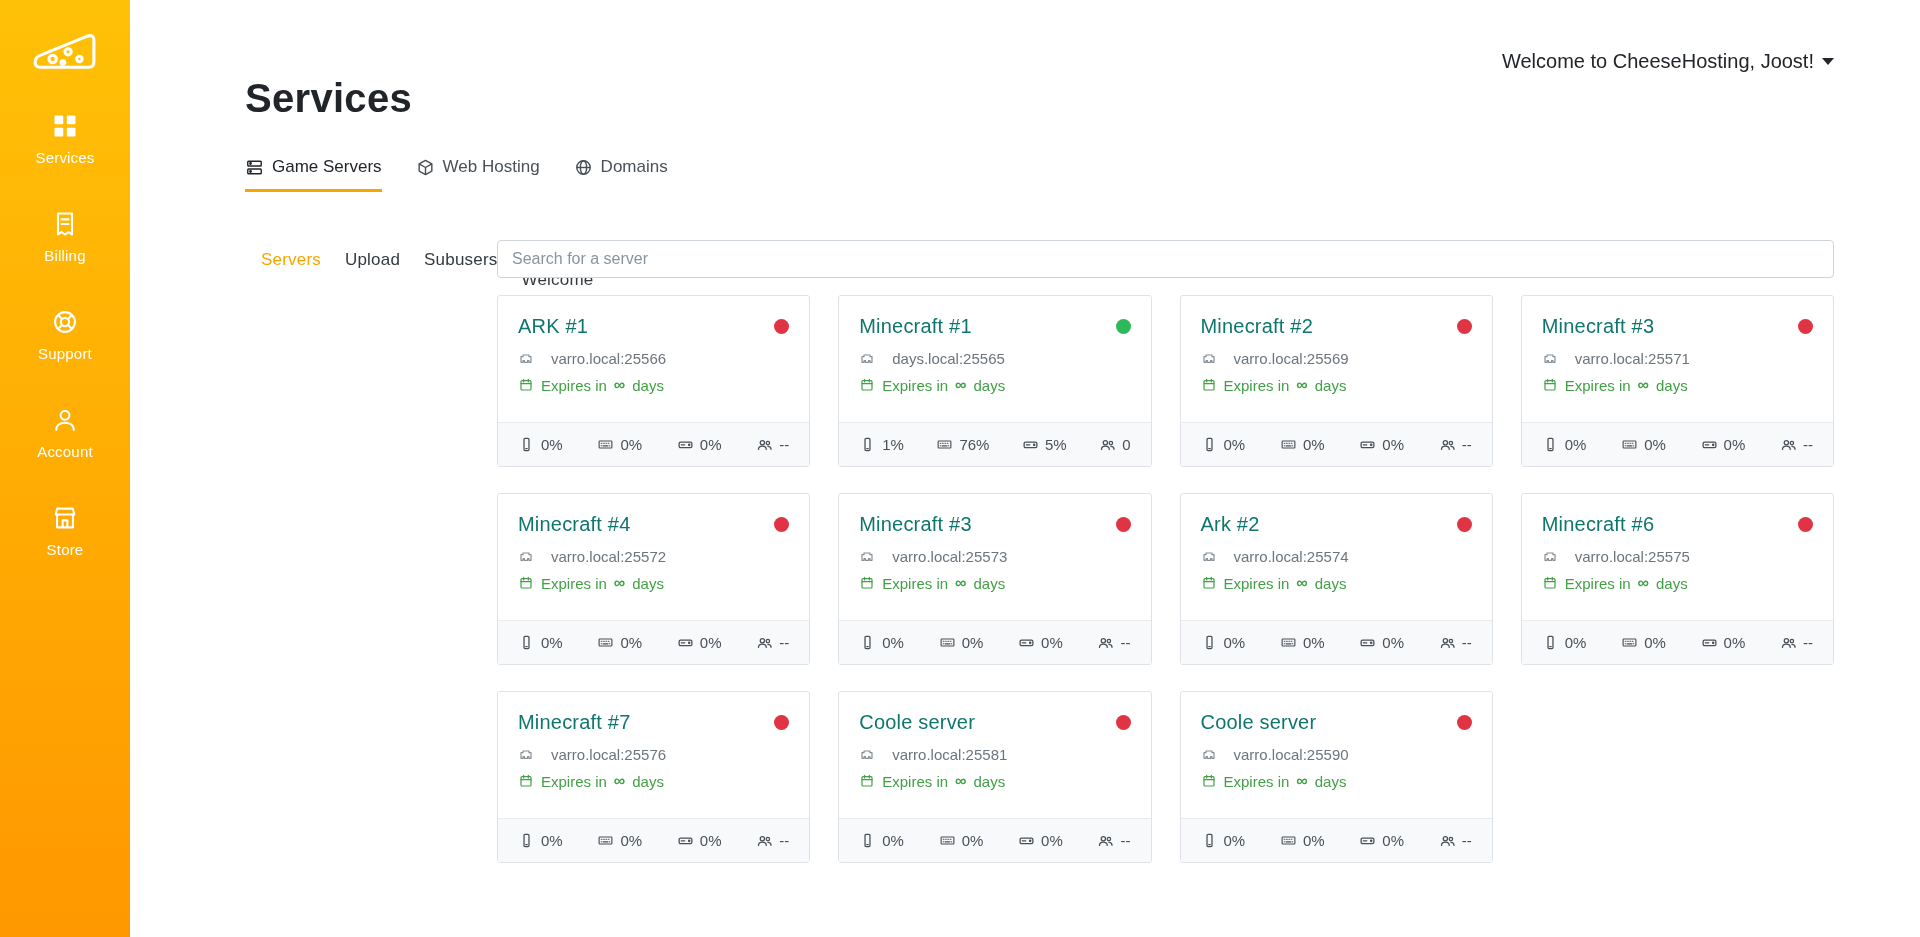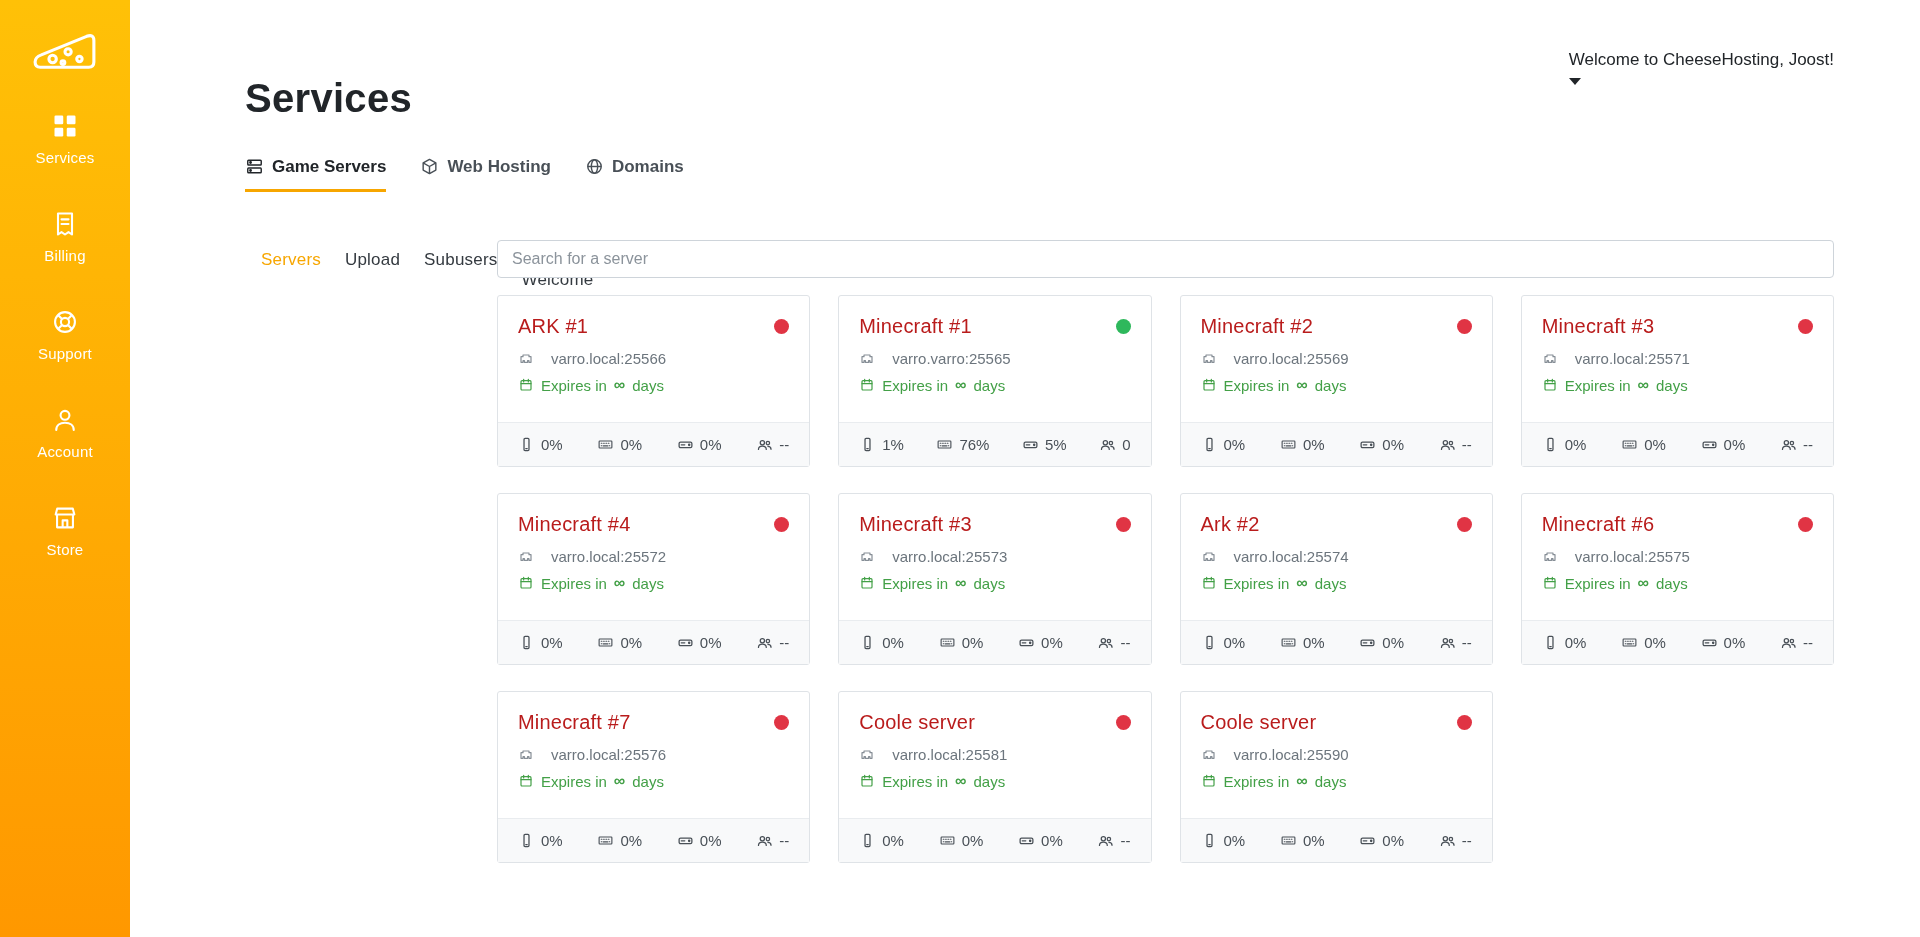--- a/index.html
+++ b/index.html
@@ -21,34 +21,34 @@
   .side-item {
     display: flex; flex-direction: column; align-items: center;
     gap: 9px; margin-bottom: 44px; cursor: pointer; color: #ffffff;
   }
   .side-item svg { width: 28px; height: 28px; }
   .side-label { font-size: 15px; letter-spacing: 0.2px; }
   
   .main { flex: 1; position: relative; padding: 0 86px 0 115px; }
   .welcome {
     position: absolute; top: 50px; right: 86px;
-    font-size: 17px; color: #212529; cursor: pointer;
-    display: flex; gap: 8px; flex-direction: column;
+    font-size: 20px; color: #212529; cursor: pointer;
+    display: flex; align-items: center; gap: 8px;
   }
   .caret {
     width: 0; height: 0; border-left: 6px solid transparent;
     border-right: 6px solid transparent; border-top: 7px solid #212529;
     display: inline-block;
   }
   h1.page-title { margin: 76px 0 0 0; font-size: 40px; font-weight: 600; letter-spacing: 0.3px; }
   
   .tabs { display: flex; gap: 34px; margin-top: 36px; }
   .tab {
-    display: flex; align-items: flex-start; gap: 8px;
-    font-size: 17px; font-weight: 700; color: #495057;
+    display: flex; align-items: flex-end; gap: 8px;
+    font-size: 17px; font-weight: 400; color: #495057;
     padding-bottom: 12px; border-bottom: 3px solid transparent; cursor: pointer;
   }
   .tab svg { width: 19px; height: 19px; }
   .tab[data-active="true"] { color: #212529; border-bottom-color: var(--accent, #f7a600); }
   
   .content { display: flex; margin-top: 48px; }
   .subnav { width: 252px; flex-shrink: 0; padding: 10px 0 0 16px; display: flex; flex-direction: row; gap: 24px; }
   .subnav-item { font-size: 17px; color: #343a40; cursor: pointer; letter-spacing: 0.2px; }
   .subnav-item[data-active="true"] { color: var(--accent, #f7a600); }
   .panel { flex: 1; }
@@ -59,21 +59,21 @@
   }
   .search-input::placeholder { color: #8b939b; }
   
   .cards { margin-top: 17px; display: grid; grid-template-columns: repeat(4, 1fr); gap: 26px 28px; }
   .card {
     border: 1px solid #dfe3e7; border-radius: 3px; background: #ffffff;
     display: flex; flex-direction: column; min-height: 172px; cursor: pointer;
   }
   .card-body { padding: 19px 20px 16px 20px; }
   .card-top { display: flex; align-items: center; justify-content: space-between; }
-  .card-title { font-size: 20px; font-weight: 500; color: #b91c1c; letter-spacing: 0.2px; }
+  .card-title { font-size: 20px; font-weight: 500; color: #0f766e; letter-spacing: 0.2px; }
   .status-dot { width: 15px; height: 15px; border-radius: 50%; flex-shrink: 0; }
   .status-dot[data-status="online"]  { background: var(--online, #2eb85c); }
   .status-dot[data-status="offline"] { background: var(--offline, #e03444); }
   .card-host {
     margin-top: 12px; display: flex; align-items: center; gap: 17px;
     color: #6c757d; font-size: 15px;
   }
   .card-host svg { width: 16px; height: 16px; color: #868e96; }
   .card-expiry {
     margin-top: 9px; display: flex; align-items: center; gap: 7px;
@@ -256,21 +256,21 @@
   <div class="card">
     <div class="card-body">
       <div class="card-top">
         <span class="card-title">Minecraft #1</span>
         <span class="status-dot" data-status="online"></span>
       </div>
       <div class="card-host">
         <svg viewBox="0 0 24 24" fill="none" stroke="currentColor" stroke-width="1.8" stroke-linejoin="round">
           <path d="M7.5 8.5V6h9v2.5h3V17h-3.1v-2.6h-2V17h-4.8v-2.6h-2V17H4.5V8.5h3z"></path>
         </svg>
-        <span>varro.varro:25565</span>
+        <span>days.local:25565</span>
       </div>
       <div class="card-expiry">
         <svg viewBox="0 0 24 24" fill="none" stroke="currentColor" stroke-width="1.8" stroke-linecap="round">
           <rect x="4.5" y="5.5" width="15" height="14" rx="1.5"></rect>
           <path d="M4.5 10h15M8.5 3.5v4M15.5 3.5v4"></path>
         </svg>
         <span>Expires in</span>
                 <b>∞</b>
                 <span>days</span>
       </div>

